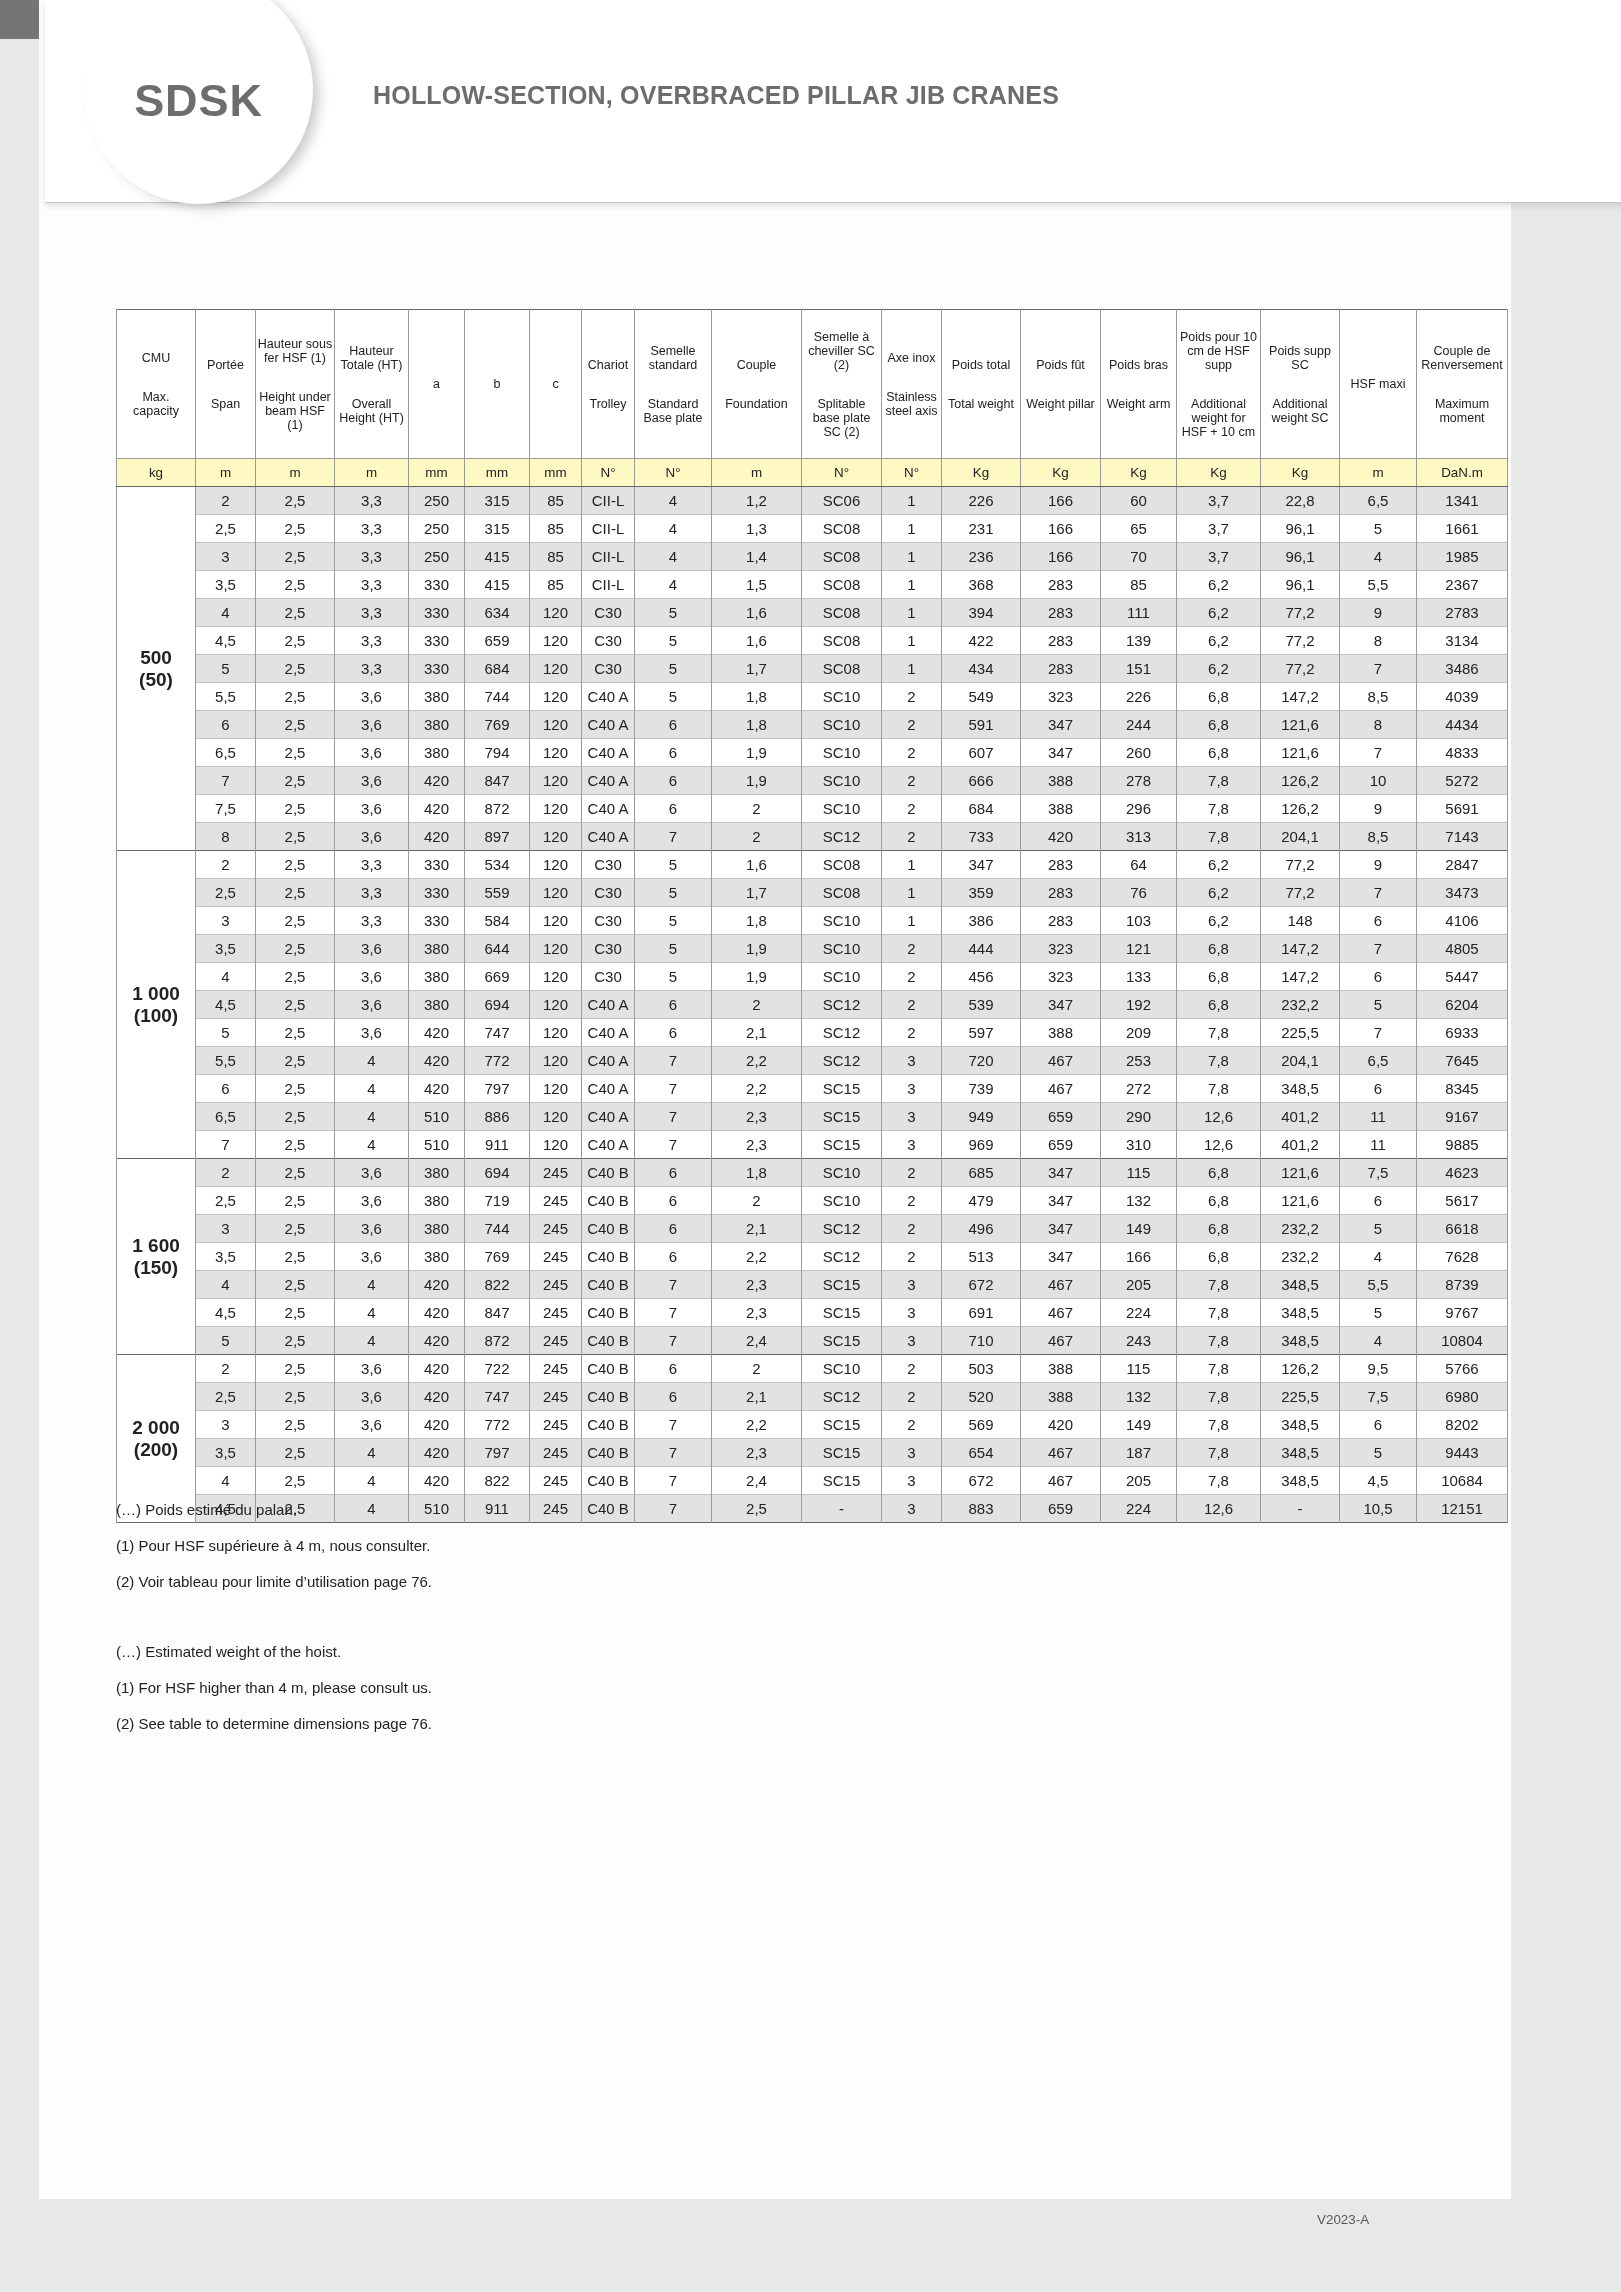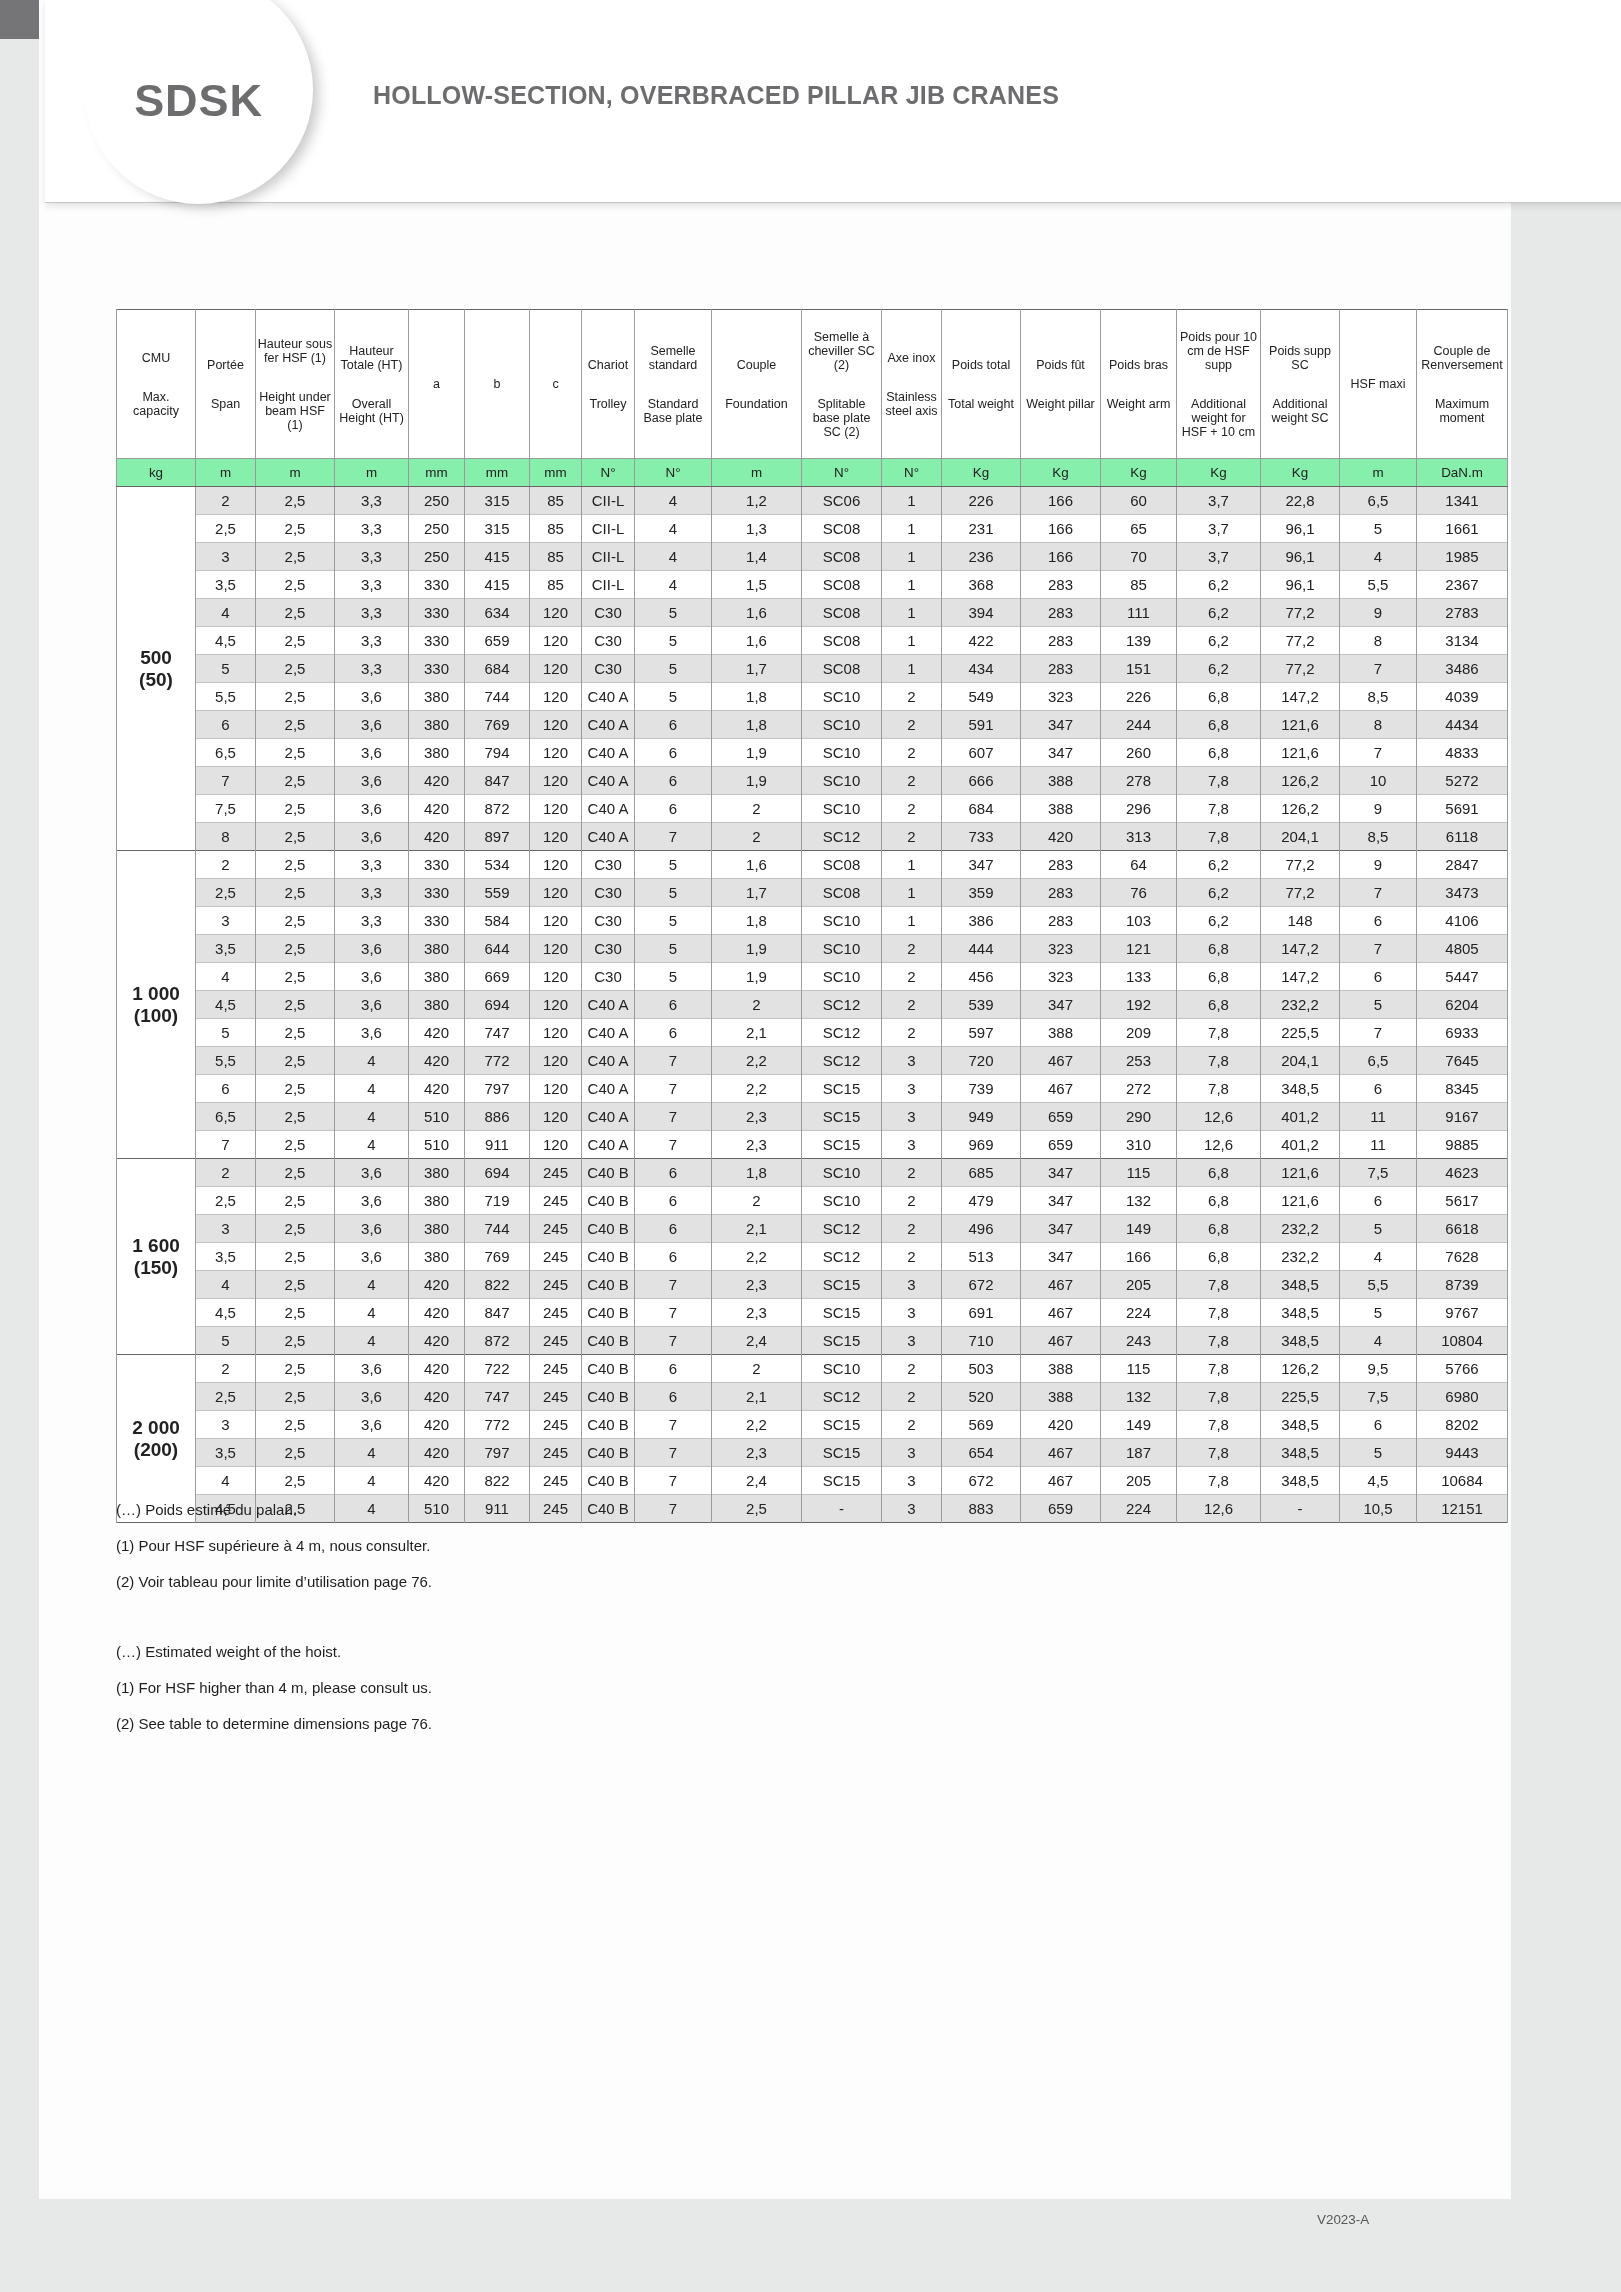--- a/index.html
+++ b/index.html
@@ -65,21 +65,21 @@
     font-weight:normal;
     background:#fff;
     border-bottom:0.9px solid #9b9b9b;
   }
   tr.colhead .hwrap{
     display:flex;flex-direction:column;justify-content:center;
     align-items:center;gap:25px;height:148px;
     font-size:12.5px;line-height:1.12;padding:0 1.8px;box-sizing:border-box;
   }
   tr.units td{
-    height:27px;background:#86efac;font-size:13.4px;
+    height:27px;background:#fef9c3;font-size:13.4px;
     border-bottom:1.8px solid #666;
   }
   tr.datarow td{
     height:27px;font-size:15px;
     border-top:0.9px solid #c2c2c2;
   }
   tr.datarow.stripe td{background:#e2e2e2;}
   tr.group-start td, tr.group-start th{border-top:1.8px solid #666 !important;}
   th.group-label{
     background:#fff;font-size:19px;font-weight:bold;color:#141414;
@@ -527,21 +527,21 @@
           <td>7</td>
           <td>2</td>
           <td>SC12</td>
           <td>2</td>
           <td>733</td>
           <td>420</td>
           <td>313</td>
           <td>7,8</td>
           <td>204,1</td>
           <td>8,5</td>
-          <td>6118</td>
+          <td>7143</td>
         </tr>
         <tr class="datarow group-start">
           <th class="group-label" rowspan="11">
             <div>1 000</div>
             <div>(100)</div>
           </th>
           <td>2</td>
           <td>2,5</td>
           <td>3,3</td>
           <td>330</td>

